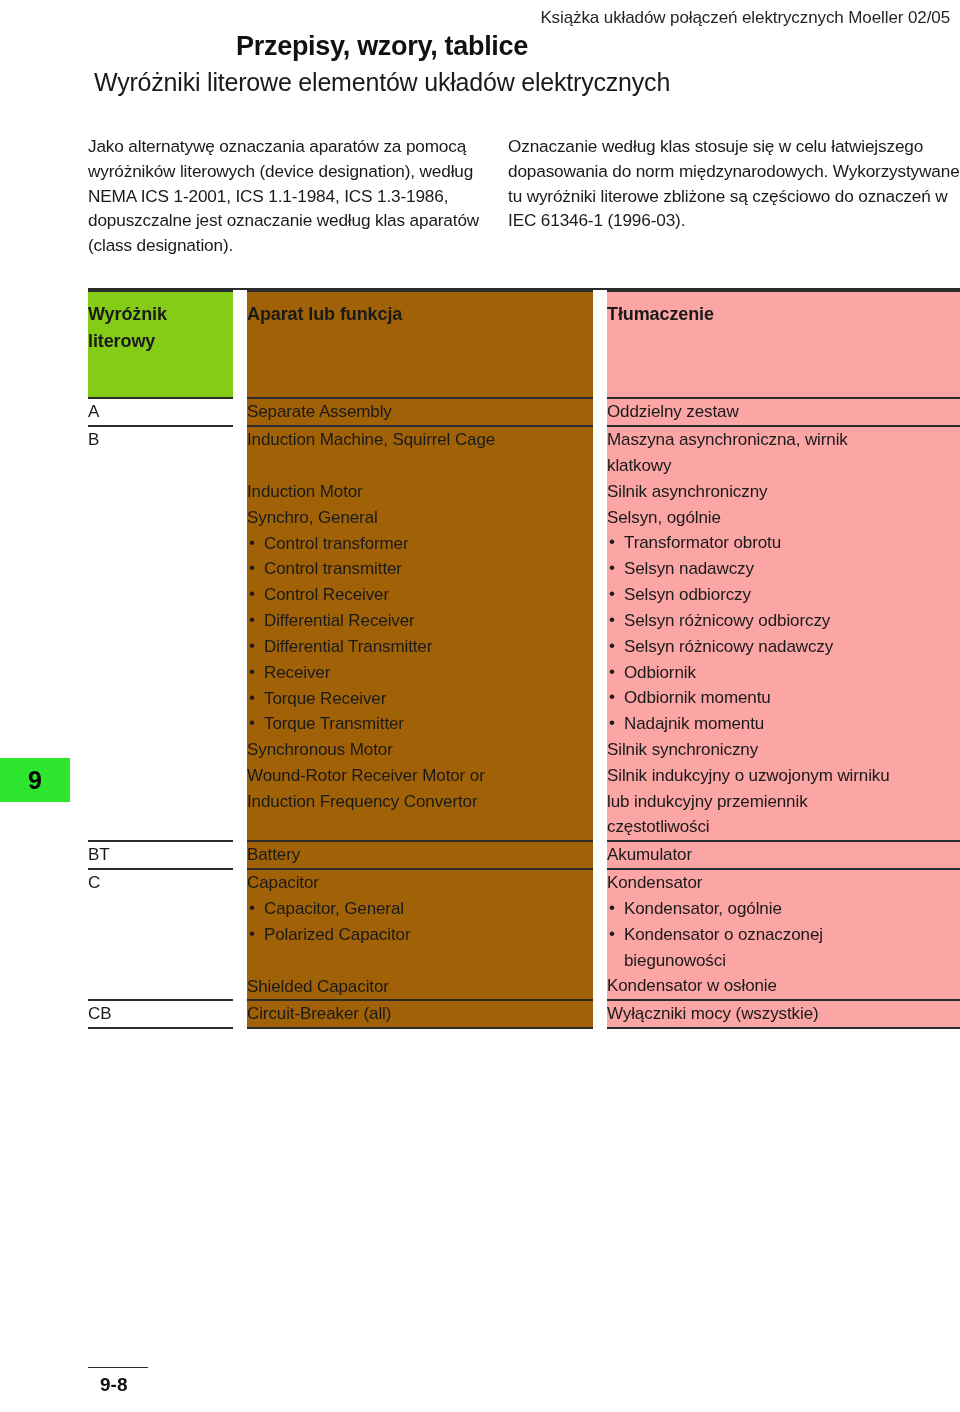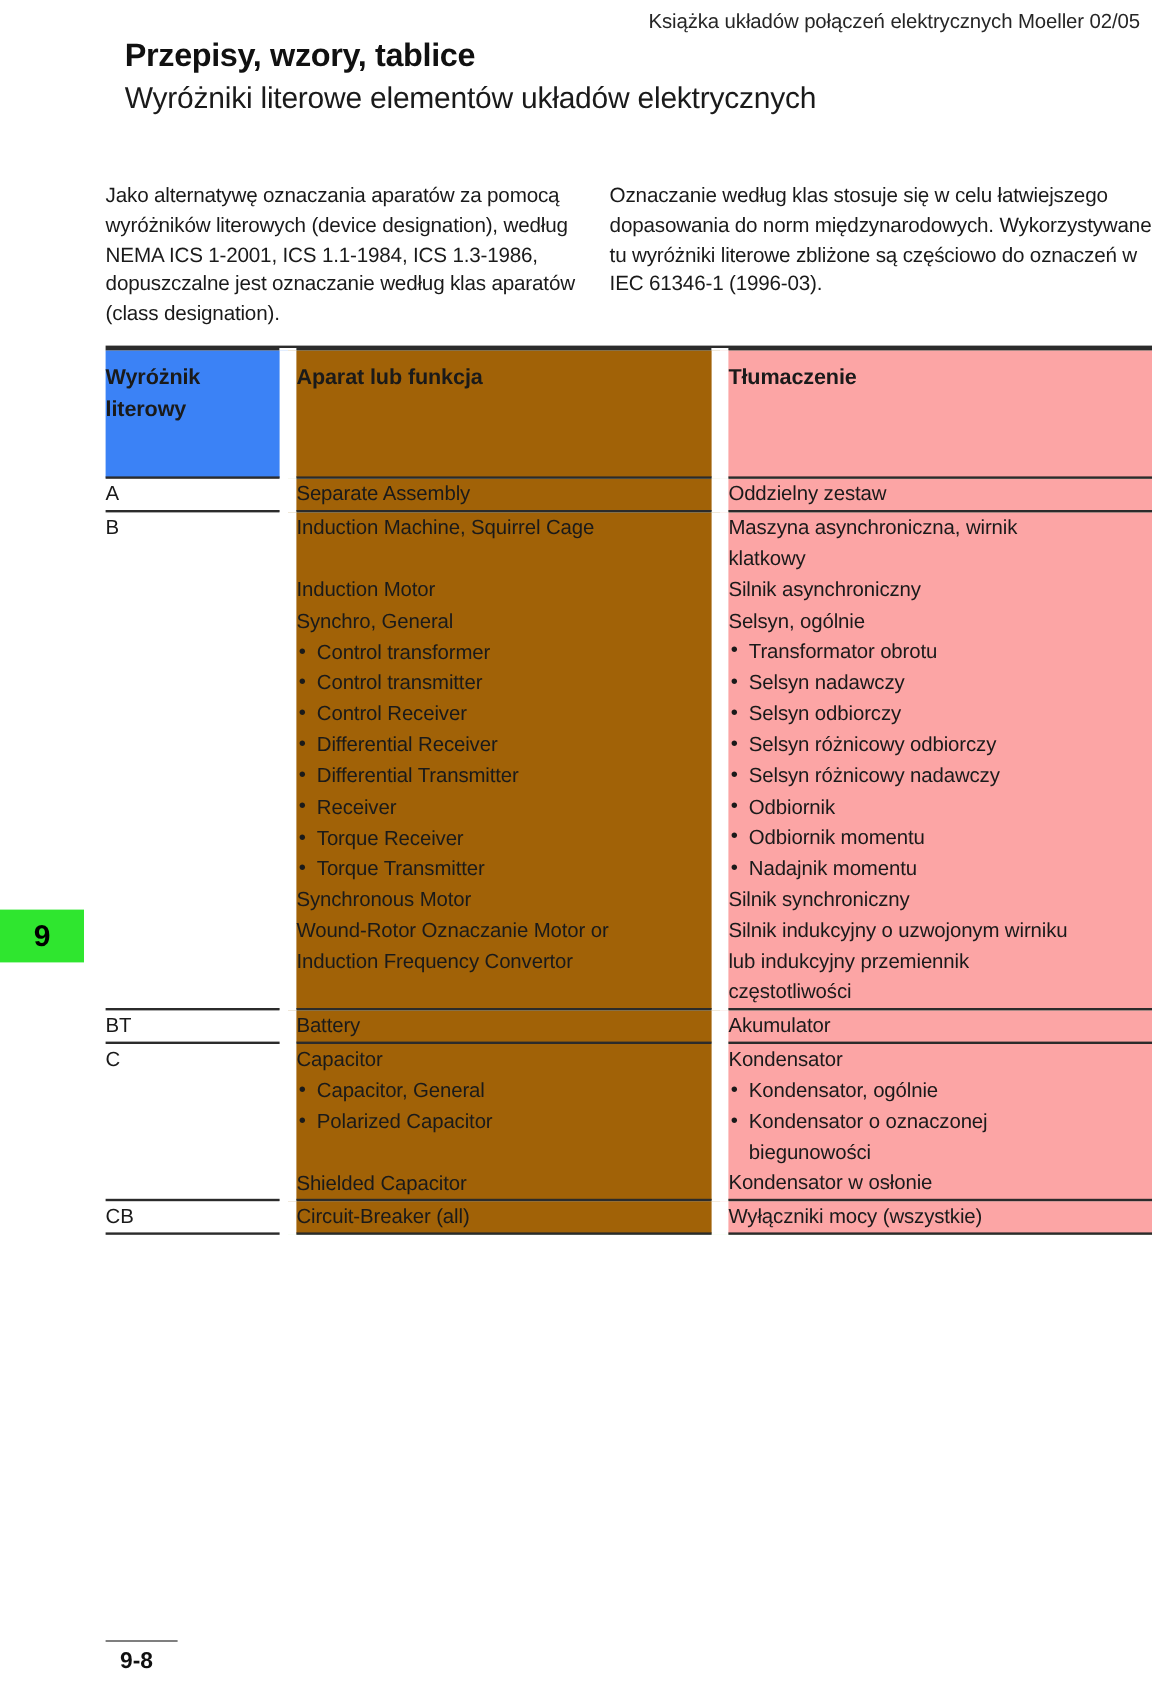--- a/index.html
+++ b/index.html
@@ -23,22 +23,23 @@
     right: 10px;
     font-size: 17px;
     letter-spacing: -0.1px;
     color: #262626;
     white-space: nowrap;
   }
 
   
   .title-block {
     position: absolute;
-    left: 104px;
+    left: 94px;
     top: 32px;
+    text-align: center;
   }
   .title-main {
     font-size: 27px;
     font-weight: bold;
     letter-spacing: -0.3px;
     line-height: 1.1;
     color: #111;
   }
   .title-sub {
     font-size: 25px;
@@ -46,21 +47,21 @@
     letter-spacing: -0.2px;
     line-height: 1.25;
     margin-top: 5px;
     color: #1a1a1a;
   }
 
   
   .intro {
     position: absolute;
     left: 88px;
-    top: 150px;
+    top: 134px;
     width: 872px;
     display: flex;
     gap: 0;
   }
   .intro-col {
     font-size: 17.2px;
     line-height: 1.44;
     letter-spacing: -0.15px;
     color: #1a1a1a;
   }
@@ -130,21 +131,21 @@
 
   
   .head .cell-key,
   .head .cell-en,
   .head .cell-pl {
     font-weight: bold;
     font-size: 18px;
     padding-top: 9px;
     padding-bottom: 42px;
   }
-  .head .cell-key { background: #3b82f6; }
+  .head .cell-key { background: #84cc16; }
 
   
   tr.sep td { padding: 0; height: 0; line-height: 0; font-size: 0; }
   tr.sep .s1 { border-top: 2px solid #2b2b2b; background: #fff; }
   tr.sep .s2 { border-top: 2px solid #2b2b2b; background: #d9f5cc;
                border-left: 14px solid #ffffff; }
   tr.sep .s3 { border-top: 2px solid #2b2b2b; background: #d9f5cc;
                border-left: 14px solid #ffffff; }
   
   tr.sep .s1 { position: relative; }
@@ -266,21 +267,21 @@
               <li>Control transformer</li>
               <li>Control transmitter</li>
               <li>Control Receiver</li>
               <li>Differential Receiver</li>
               <li>Differential Transmitter</li>
               <li>Receiver</li>
               <li>Torque Receiver</li>
               <li>Torque Transmitter</li>
             </ul>
             <div class="plain-line">Synchronous Motor</div>
-            <div class="plain-line">Wound-Rotor Oznaczanie Motor or</div>
+            <div class="plain-line">Wound-Rotor Receiver Motor or</div>
             <div class="plain-line">Induction Frequency Convertor</div>
           </td>
           <td class="cell-pl">
             <div class="plain-line">Maszyna asynchroniczna, wirnik</div>
             <div class="plain-line">klatkowy</div>
             <div class="plain-line">Silnik asynchroniczny</div>
             <div class="plain-line">Selsyn, ogólnie</div>
             <ul class="blist">
               <li>Transformator obrotu</li>
               <li>Selsyn nadawczy</li>

